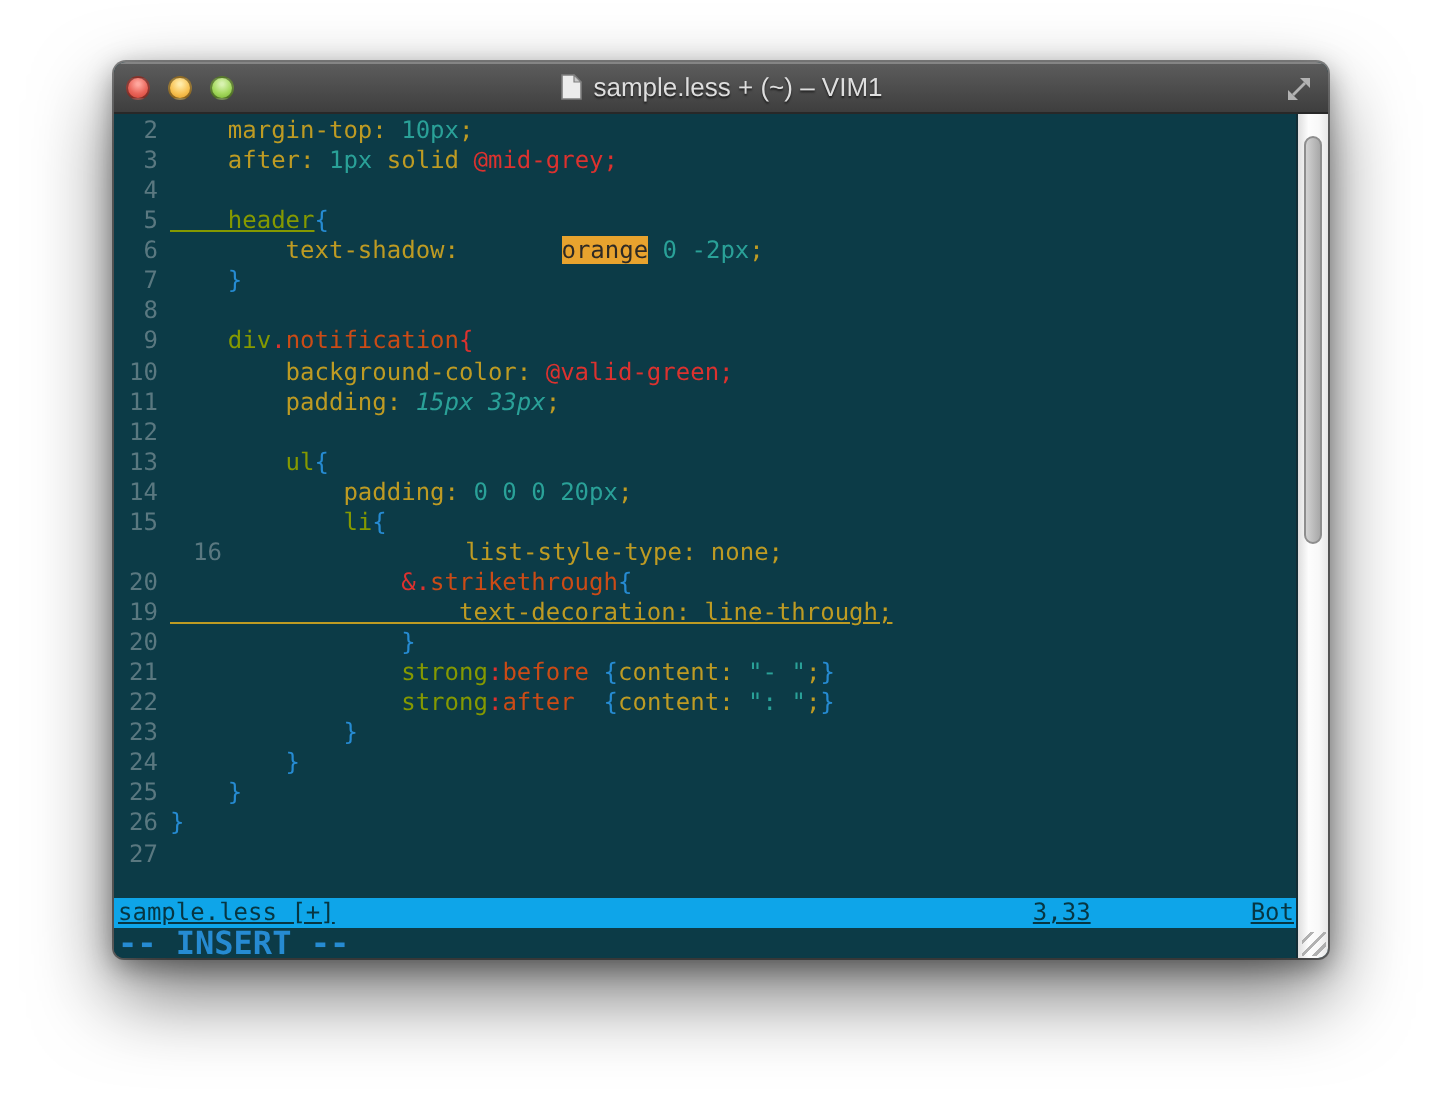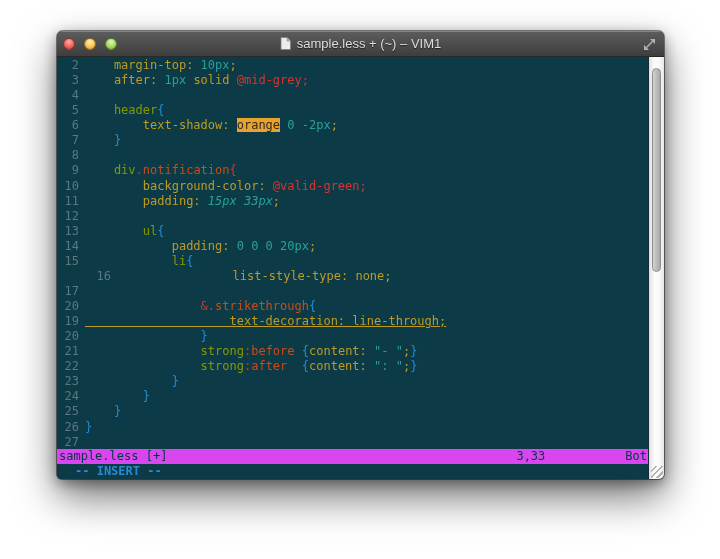--- a/index.html
+++ b/index.html
@@ -36,31 +36,31 @@
 
   .code-area{
     height:392px;overflow:hidden;padding-top:1px;
     font-family:"DejaVu Sans Mono",monospace;font-size:12px;line-height:15.07px;
   }
   .line{display:flex;white-space:pre;}
   .ln{flex:none;width:22px;text-align:right;color:#5a7880;}
   .code{padding-left:6px;white-space:pre;}
 
   .status-bar{
-    height:15px;background:#d946ef;color:#073642;
+    height:15px;background:#0ea5e9;color:#073642;
     font-family:"DejaVu Sans Mono",monospace;font-size:12px;line-height:15px;
-    display:flex;align-items:center;padding-left:2px;
+    display:flex;align-items:center;padding-left:2px;text-decoration:underline;
   }
   .status-ruler{margin-left:auto;}
   .status-pos{margin-left:80px;margin-right:1px;}
 
   .mode-line{
     flex:1;background:#0c3b47;color:#268bd2;font-weight:bold;
-    font-family:"DejaVu Sans Mono",monospace;font-size:12px;line-height:15px;
-    padding-left:18px;
+    font-family:"DejaVu Sans Mono",monospace;font-size:16px;line-height:15px;
+    padding-left:2px;
   }
 
   
   .scrollbar{
     width:16px;height:422px;position:relative;
     background:linear-gradient(to right,#dedede,#fdfdfd 35%,#f8f8f8 70%,#e7e7e7);
     border-left:1px solid #122d36;
   }
   .sb-thumb{
     position:absolute;left:3px;top:11px;width:9px;height:204px;border-radius:5px;
@@ -102,33 +102,32 @@
     </button>
   </div>
 
   <div class="body-row">
     <div class="main-col">
 
       <div class="code-area">
           <div class="line"><span class="ln" style="color: rgb(90, 120, 128);">2</span><span class="code"><span style="color: rgb(190, 155, 35);">    margin-top: </span><span style="color: rgb(42, 161, 152);">10px</span><span style="color: rgb(190, 155, 35);">;</span></span></div>
           <div class="line"><span class="ln" style="color: rgb(90, 120, 128);">3</span><span class="code"><span style="color: rgb(190, 155, 35);">    after: </span><span style="color: rgb(42, 161, 152);">1px</span><span style="color: rgb(190, 155, 35);"> solid </span><span style="color: rgb(220, 50, 47);">@mid-grey</span><span style="color: rgb(220, 50, 47);">;</span></span></div>
           <div class="line"><span class="ln" style="color: rgb(90, 120, 128);">4</span><span class="code"></span></div>
-          <div class="line"><span class="ln" style="color: rgb(90, 120, 128);">5</span><span class="code"><span style="color: rgb(133, 153, 0);">    header</span><span style="color: rgb(38, 139, 210);">{</span></span></div>
-          <div class="line"><span class="ln" style="color: rgb(90, 120, 128);">6</span><span class="code"><span style="color: rgb(190, 155, 35);">        text-shadow: </span><span style="color: rgb(46, 42, 37); background: rgb(232, 163, 46);">orange</span><span style="color: rgb(42, 161, 152);"> 0 -2px</span><span style="color: rgb(190, 155, 35);">;</span></span></div>
+          <div class="line"><span class="ln" style="color: rgb(90, 120, 128);">5</span><span class="code"><span style="color: rgb(133, 153, 0); text-decoration: underline;">    header</span><span style="color: rgb(38, 139, 210);">{</span></span></div>
+          <div class="line"><span class="ln" style="color: rgb(90, 120, 128);">6</span><span class="code"><span style="color: rgb(190, 155, 35);">        text-shadow: </span><span style="color: rgb(46, 42, 37); background: rgb(232, 163, 46); margin-left: 44px;">orange</span><span style="color: rgb(42, 161, 152);"> 0 -2px</span><span style="color: rgb(190, 155, 35);">;</span></span></div>
           <div class="line"><span class="ln" style="color: rgb(90, 120, 128);">7</span><span class="code"><span style="color: rgb(38, 139, 210);">    }</span></span></div>
           <div class="line"><span class="ln" style="color: rgb(90, 120, 128);">8</span><span class="code"></span></div>
           <div class="line"><span class="ln" style="color: rgb(90, 120, 128);">9</span><span class="code"><span style="color: rgb(133, 153, 0);">    div</span><span style="color: rgb(220, 50, 47);">.</span><span style="color: rgb(203, 75, 22);">notification</span><span style="color: rgb(220, 50, 47);">{</span></span></div>
           <div class="line"><span class="ln" style="color: rgb(90, 120, 128);">10</span><span class="code"><span style="color: rgb(190, 155, 35);">        background-color: </span><span style="color: rgb(220, 50, 47);">@valid-green</span><span style="color: rgb(220, 50, 47);">;</span></span></div>
           <div class="line"><span class="ln" style="color: rgb(90, 120, 128);">11</span><span class="code"><span style="color: rgb(190, 155, 35);">        padding: </span><span style="color: rgb(42, 161, 152); font-style: italic;">15px 33px</span><span style="color: rgb(190, 155, 35);">;</span></span></div>
           <div class="line"><span class="ln" style="color: rgb(90, 120, 128);">12</span><span class="code"></span></div>
           <div class="line"><span class="ln" style="color: rgb(90, 120, 128);">13</span><span class="code"><span style="color: rgb(133, 153, 0);">        ul</span><span style="color: rgb(38, 139, 210);">{</span></span></div>
           <div class="line"><span class="ln" style="color: rgb(90, 120, 128);">14</span><span class="code"><span style="color: rgb(190, 155, 35);">            padding: </span><span style="color: rgb(42, 161, 152);">0 0 0 20px</span><span style="color: rgb(190, 155, 35);">;</span></span></div>
           <div class="line"><span class="ln" style="color: rgb(90, 120, 128);">15</span><span class="code"><span style="color: rgb(133, 153, 0);">            li</span><span style="color: rgb(38, 139, 210);">{</span></span></div>
           <div class="line"><span class="ln" style="color: rgb(90, 120, 128); margin-left: 32px;">16</span><span class="code"><span style="color: rgb(190, 155, 35);">                list-style-type: none;</span></span></div>
-          <div class="line"><span class="ln" style="color: rgb(90, 120, 128);">17</span><span class="code"></span></div>
           <div class="line"><span class="ln" style="color: rgb(90, 120, 128);">20</span><span class="code"><span style="color: rgb(220, 50, 47);">                &amp;.</span><span style="color: rgb(203, 75, 22);">strikethrough</span><span style="color: rgb(38, 139, 210);">{</span></span></div>
           <div class="line"><span class="ln" style="color: rgb(90, 120, 128);">19</span><span class="code"><span style="color: rgb(190, 155, 35); text-decoration: underline;">                    text-decoration: line-through;</span></span></div>
           <div class="line"><span class="ln" style="color: rgb(90, 120, 128);">20</span><span class="code"><span style="color: rgb(38, 139, 210);">                }</span></span></div>
           <div class="line"><span class="ln" style="color: rgb(90, 120, 128);">21</span><span class="code"><span style="color: rgb(133, 153, 0);">                strong</span><span style="color: rgb(220, 50, 47);">:</span><span style="color: rgb(203, 75, 22);">before</span><span style="color: rgb(190, 155, 35);"> </span><span style="color: rgb(38, 139, 210);">{</span><span style="color: rgb(190, 155, 35);">content: </span><span style="color: rgb(42, 161, 152);">"- "</span><span style="color: rgb(190, 155, 35);">;</span><span style="color: rgb(38, 139, 210);">}</span></span></div>
           <div class="line"><span class="ln" style="color: rgb(90, 120, 128);">22</span><span class="code"><span style="color: rgb(133, 153, 0);">                strong</span><span style="color: rgb(220, 50, 47);">:</span><span style="color: rgb(203, 75, 22);">after</span><span style="color: rgb(190, 155, 35);">  </span><span style="color: rgb(38, 139, 210);">{</span><span style="color: rgb(190, 155, 35);">content: </span><span style="color: rgb(42, 161, 152);">": "</span><span style="color: rgb(190, 155, 35);">;</span><span style="color: rgb(38, 139, 210);">}</span></span></div>
           <div class="line"><span class="ln" style="color: rgb(90, 120, 128);">23</span><span class="code"><span style="color: rgb(38, 139, 210);">            }</span></span></div>
           <div class="line"><span class="ln" style="color: rgb(90, 120, 128);">24</span><span class="code"><span style="color: rgb(38, 139, 210);">        }</span></span></div>
           <div class="line"><span class="ln" style="color: rgb(90, 120, 128);">25</span><span class="code"><span style="color: rgb(38, 139, 210);">    }</span></span></div>
           <div class="line"><span class="ln" style="color: rgb(90, 120, 128);">26</span><span class="code"><span style="color: rgb(38, 139, 210);">}</span></span></div>
           <div class="line"><span class="ln" style="color: rgb(90, 120, 128);">27</span><span class="code"></span></div>

